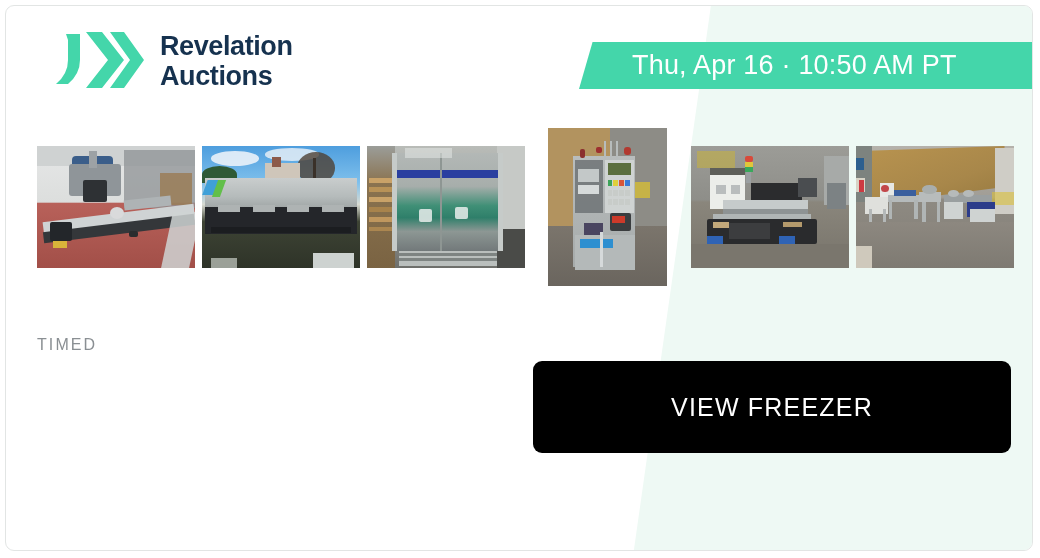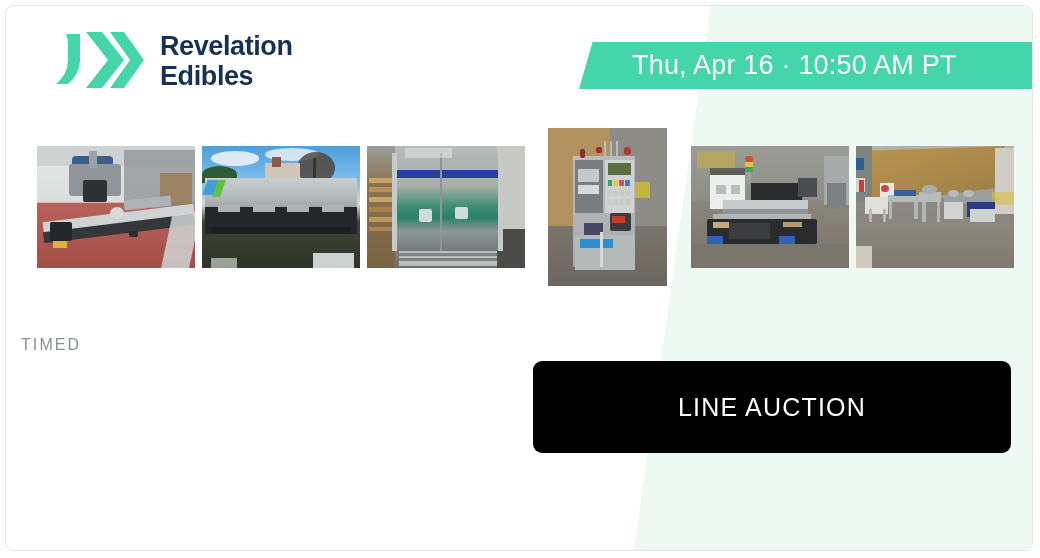--- a/index.html
+++ b/index.html
@@ -102,21 +102,21 @@
   #thumb-1 { left: 31px;  top: 140px; width: 158px; height: 122px; }
   #thumb-2 { left: 196px; top: 140px; width: 158px; height: 122px; }
   #thumb-3 { left: 361px; top: 140px; width: 158px; height: 122px; }
   #thumb-4 { left: 542px; top: 122px; width: 119px; height: 158px; }
   #thumb-5 { left: 685px; top: 140px; width: 158px; height: 122px; }
   #thumb-6 { left: 850px; top: 140px; width: 158px; height: 122px; }
 
   
   #left-content {
     position: absolute;
-    left: 15px;
+    left: 31px;
     top: 330px;
     width: 420px;
     z-index: 3;
   }
   #timed-badge {
     font-size: 16px;
     letter-spacing: 2.1px;
     color: #8a8f93;
     font-family: "Liberation Sans", sans-serif;
     margin-bottom: 18px;
@@ -169,21 +169,21 @@
   <div id="bg-split"></div>
 
   <div id="header">
 
     <div id="logo-block">
       <svg id="logo-mark" viewBox="0 0 96 62">
         <path d="M16 4 L30 4 L30 30 Q30 44 18 54 L6 54 Q18 44 18 30 L18 10 Z" fill="#44d6aa"></path>
         <path d="M36 2 L52 2 L74 30 L52 58 L36 58 L58 30 Z" fill="#44d6aa"></path>
         <path d="M60 2 L74 2 L94 30 L74 58 L60 58 L80 30 Z" fill="#44d6aa"></path>
       </svg>
-      <div id="logo-wordmark"><span>Revelation</span><br><span>Edibles</span></div>
+      <div id="logo-wordmark"><span>Revelation</span><br><span>Auctions</span></div>
     </div>
 
     <div id="date-banner">
       <span id="date-banner-text">Thu, Apr 16 · 10:50 AM PT</span>
     </div>
 
   </div>
 
   <div id="gallery">
 
@@ -361,16 +361,16 @@
       </div>
     </div>
 
   </div>
 
   <div id="left-content">
     <div id="timed-badge">TIMED</div>
   </div>
 
   <div id="right-content">
-    <button id="view-auction-button">LINE AUCTION</button>
+    <button id="view-auction-button">VIEW FREEZER</button>
   </div>
 
 </div>
 
 </body></html>

